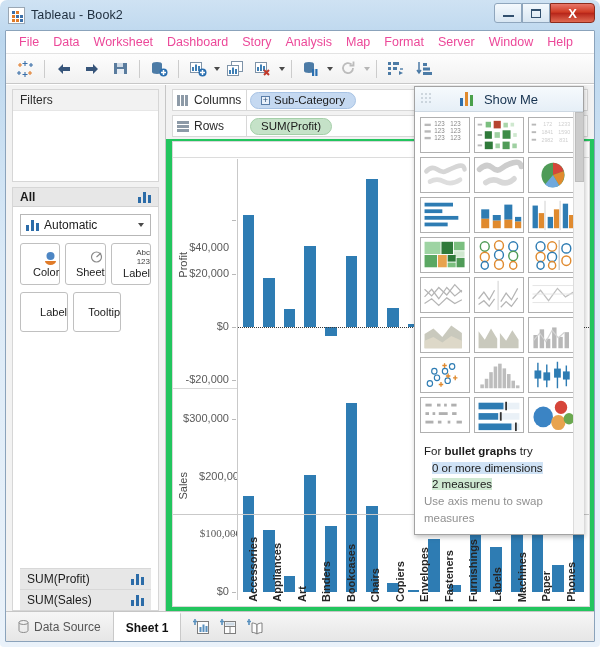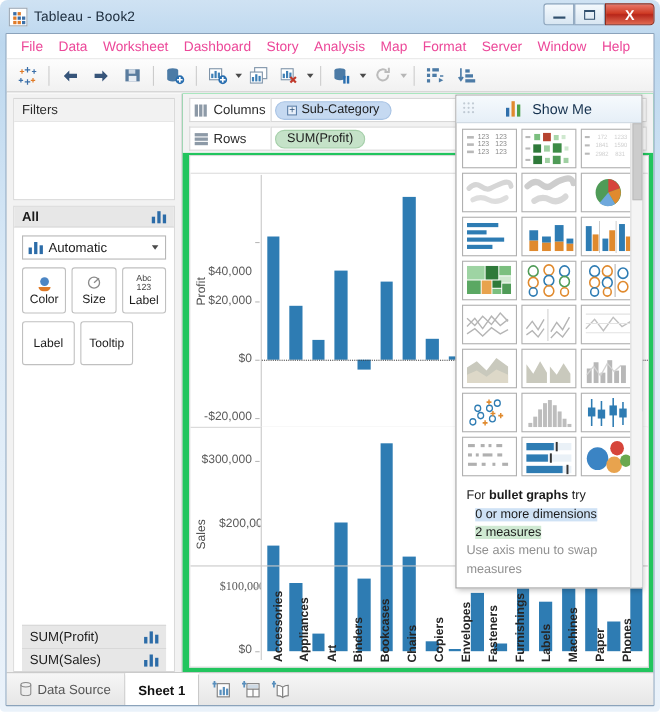--- a/index.html
+++ b/index.html
@@ -123,21 +123,21 @@
   #marks-inner { background:#fff; padding:7px 7px 0 7px; flex:1 1 auto; display:flex;flex-direction:column;}
   .mark-type-select {
     border:1px solid #b7b7b7; background:#fff; height:22px;
     display:flex;align-items:center;gap:5px;padding:0 5px;font-size:12px;color:#1b1b1b;
     position:relative;
   }
   .mark-type-select .caret { position:absolute; right:6px; }
   .shelf-btns { display:flex; gap:5px; margin-top:7px; }
   .shelf-btn {
     width:42px;height:42px;border:1px solid #c0c0c0;border-radius:3px;background:#fff;
-    display:flex;flex-direction:column;align-items:center;justify-content:center;
+    display:flex;flex-direction:column;align-items:flex-end;justify-content:center;
     font-size:11px;color:#1b1b1b;gap:1px;
   }
   .shelf-btn.small{width:48px;height:40px;justify-content:center;}
   .measure-rows { margin-top:auto; }
   .measure-row {
     display:flex;align-items:center;justify-content:space-between;
     background:#e7e7e7;border-top:1px solid #d8d8d8;
     padding:3px 7px;font-size:12px;color:#1b1b1b;
   }
 
@@ -448,21 +448,21 @@
                   <path d="M3 11a5.5 4 0 0 0 11 0z" fill="#e07b28"></path>
                   <circle cx="8.5" cy="6" r="4" fill="#4d86c4"></circle>
                 </svg>
                 <span>Color</span>
               </div>
               <div class="shelf-btn">
                 <svg width="17" height="15" viewBox="0 0 17 15">
                   <circle cx="8.5" cy="7" r="5" fill="none" stroke="#8a8a8a" stroke-width="1.2"></circle>
                   <path d="M8.5 7L13 3" stroke="#8a8a8a" stroke-width="1.2"></path>
                 </svg>
-                <span>Size</span>
+                <span>Sheet</span>
               </div>
               <div class="shelf-btn">
                 <span style="font-size:8px;line-height:8px;color:#444">Abc</span>
                 <span style="font-size:8px;line-height:8px;color:#444">123</span>
                 <span>Label</span>
               </div>
             </div>
 
             <div class="shelf-btns">
               <div class="shelf-btn small">

